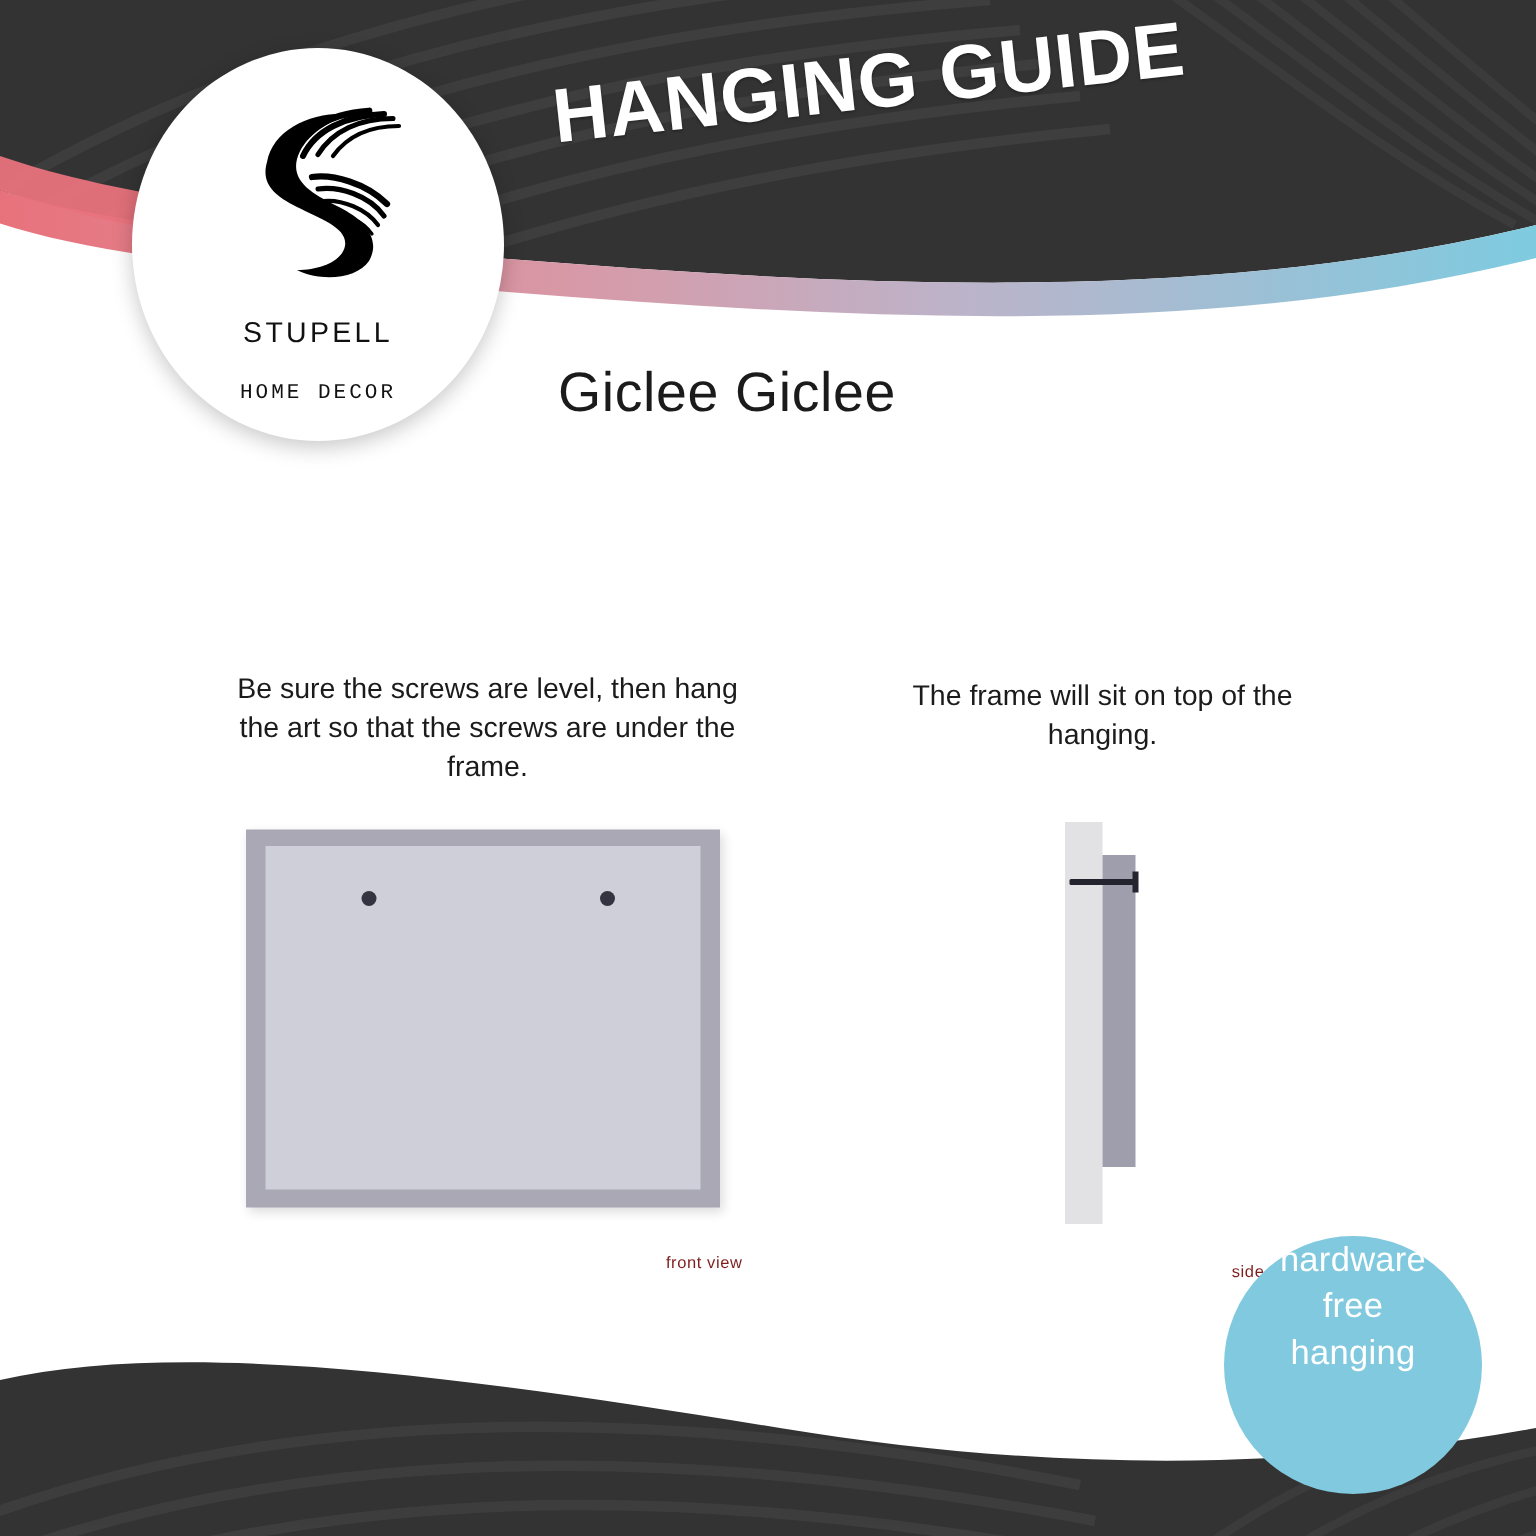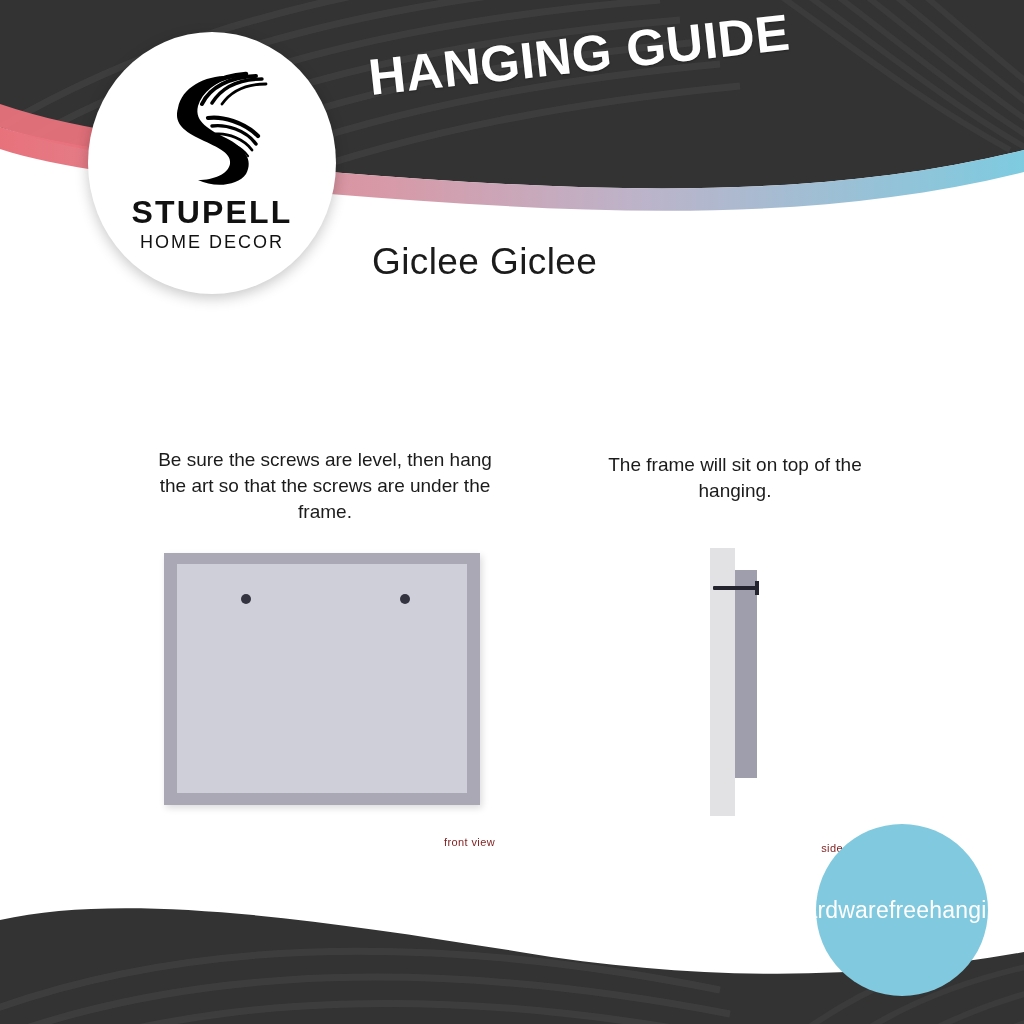--- a/index.html
+++ b/index.html
@@ -37,22 +37,22 @@
   #logo-mark{
     width:120px;height:128px;
     margin-top:28px;
   }
   .logo-word{
     font-family:"Liberation Sans", sans-serif;
     color:#111111;
     letter-spacing:2.2px;
     line-height:1;
   }
-  #logo-name{font-size:32px;margin-top:8px;font-weight:700;}
-  #logo-sub{font-size:18px;margin-top:5px;letter-spacing:2.0px;}
+  #logo-name{font-size:19px;margin-top:25px;font-weight:400;}
+  #logo-sub{font-size:14px;margin-top:23px;letter-spacing:2.0px;font-family:Liberation Mono, monospace;}
 
   
   #guide-title{
     position:absolute;
     left:372px;top:48px;
     font-size:51px;
     font-weight:700;
     color:#ffffff;
     letter-spacing:0.5px;
     transform:rotate(-6.2deg);
@@ -165,23 +165,22 @@
 
   
   #hardware-badge{
     position:absolute;
     left:816px;top:824px;
     width:172px;height:172px;
     border-radius:50%;
     background:#80c9de;
     z-index:45;
     display:flex;
-    flex-direction:row;
+    flex-direction:column;
     align-items:center;
-    justify-content:center;
   }
   .badge-line{
     color:#ffffff;
     font-size:23px;
     line-height:31px;
     font-weight:400;
     letter-spacing:0.2px;
     text-align:center;
   }
 </style>

